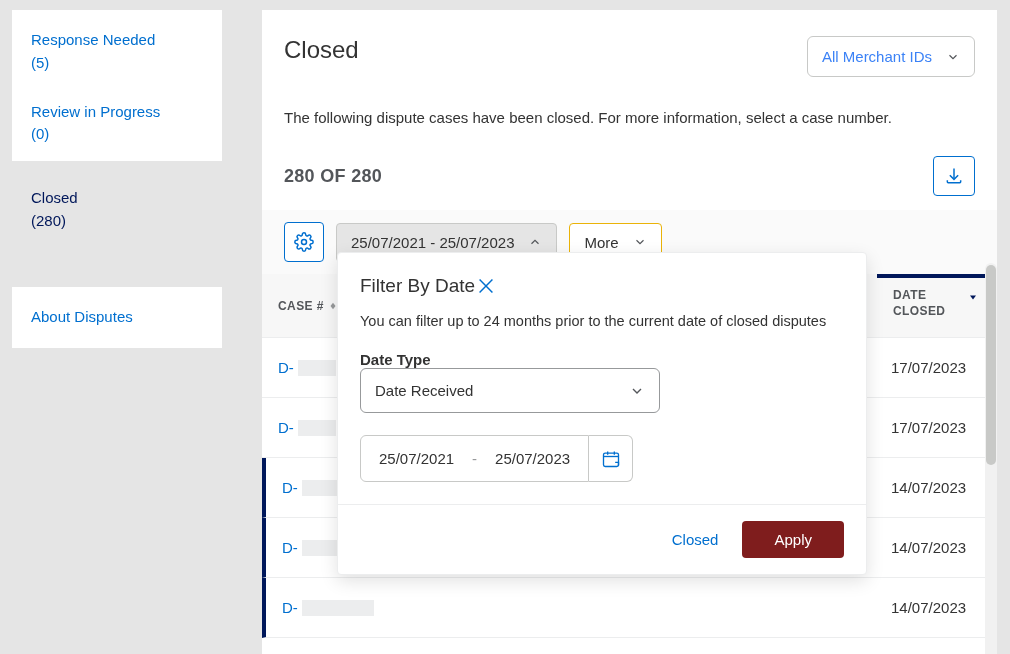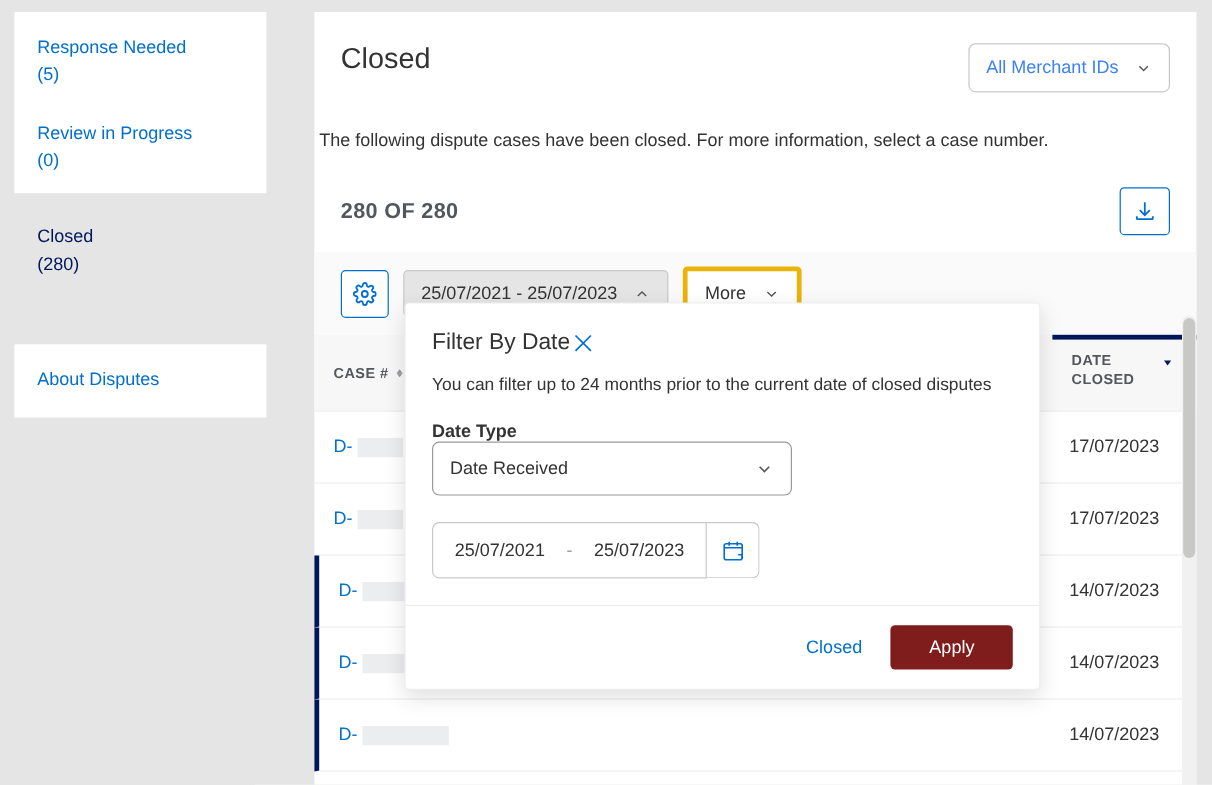--- a/index.html
+++ b/index.html
@@ -11,29 +11,29 @@
     .sidebar-link { color: #006fcf; font-size: 15px; display: block; line-height: 1.5; cursor: pointer; }
     .sidebar-count { color: #006fcf; font-size: 15px; margin-top: 2px; }
     .sidebar-sp { height: 30px; }
     .sidebar-closed { color: #00175a; font-size: 15px; line-height: 1.5; padding: 8px 19px 0 19px; }
 
     .main { position: absolute; left: 262px; top: 10px; width: 735px; background: #fff; height: 644px; }
     .main-header { padding: 26px 22px 8px 22px; display: flex; justify-content: space-between; align-items: flex-start; }
     .page-title { font-size: 24px; color: #333; font-weight: 400; }
     .merchant-select { border: 1px solid #c8c9c7; border-radius: 6px; padding: 11px 14px; display: flex; align-items: center; gap: 14px; cursor: pointer; }
     .merchant-select-text { font-size: 15px; color: #3b82f6; }
-    .subtitle { padding: 22px 22px 16px 4px; font-size: 15px; color: #333; line-height: 1.4; }
+    .subtitle { padding: 22px 22px 16px 22px; font-size: 15px; color: #333; line-height: 1.4; }
     .count-row { padding: 12px 22px 0 22px; display: flex; justify-content: space-between; align-items: center; }
     .count-text { font-size: 18px; font-weight: 700; color: #53565a; letter-spacing: 0.3px; }
     .download-btn { width: 42px; height: 40px; border: 1px solid #006fcf; border-radius: 4px; display: flex; align-items: center; justify-content: center; cursor: pointer; color: #006fcf; }
 
     .filter-bar { padding: 12px 22px; display: flex; gap: 12px; align-items: center; background: #fafafa; border-top: 0px; margin-top: 14px;}
     .gear-btn { width: 40px; height: 40px; border: 1px solid #006fcf; border-radius: 4px; display: flex; align-items: center; justify-content: center; cursor: pointer; color: #006fcf; background: #fff; }
     .date-toggle { background: #e5e5e5; border: 1px solid #c8c9c7; border-radius: 4px; padding: 10px 14px; display: flex; align-items: center; gap: 14px; cursor: pointer; font-size: 15px; color: #333; }
-    .more-btn { border: 4px solid #eab308; border-radius: 4px; padding: 10px 14px; display: flex; align-items: center; gap: 14px; cursor: pointer; font-size: 15px; color: #333; background: #fff; }
+    .more-btn { border: 1px solid #eab308; border-radius: 4px; padding: 10px 14px; display: flex; align-items: center; gap: 14px; cursor: pointer; font-size: 15px; color: #333; background: #fff; }
 
     .table-head { display: flex; border-top: 0px; border-bottom: 1px solid #ecedee; background: #f7f7f7; }
     .th { padding: 18px 16px; font-size: 12px; font-weight: 700; color: #53565a; letter-spacing: 0.4px; }
     .th.case { width: 340px; display: flex; align-items: center; gap: 4px; }
     .th.spacer { flex: 1; }
     .th.date-closed { width: 120px; padding-top: 10px; padding-right: 18px; display: flex; align-items: flex-start; gap: 6px; border-top: 4px solid #00175a; background: #f7f7f7; justify-content: space-between; }
     .th.date-closed .label { line-height: 1.3; }
     .sort-caret { color: #00175a; margin-top: 3px; }
 
     .row { display: flex; border-bottom: 1px solid #ecedee; height: 60px; align-items: center; }

